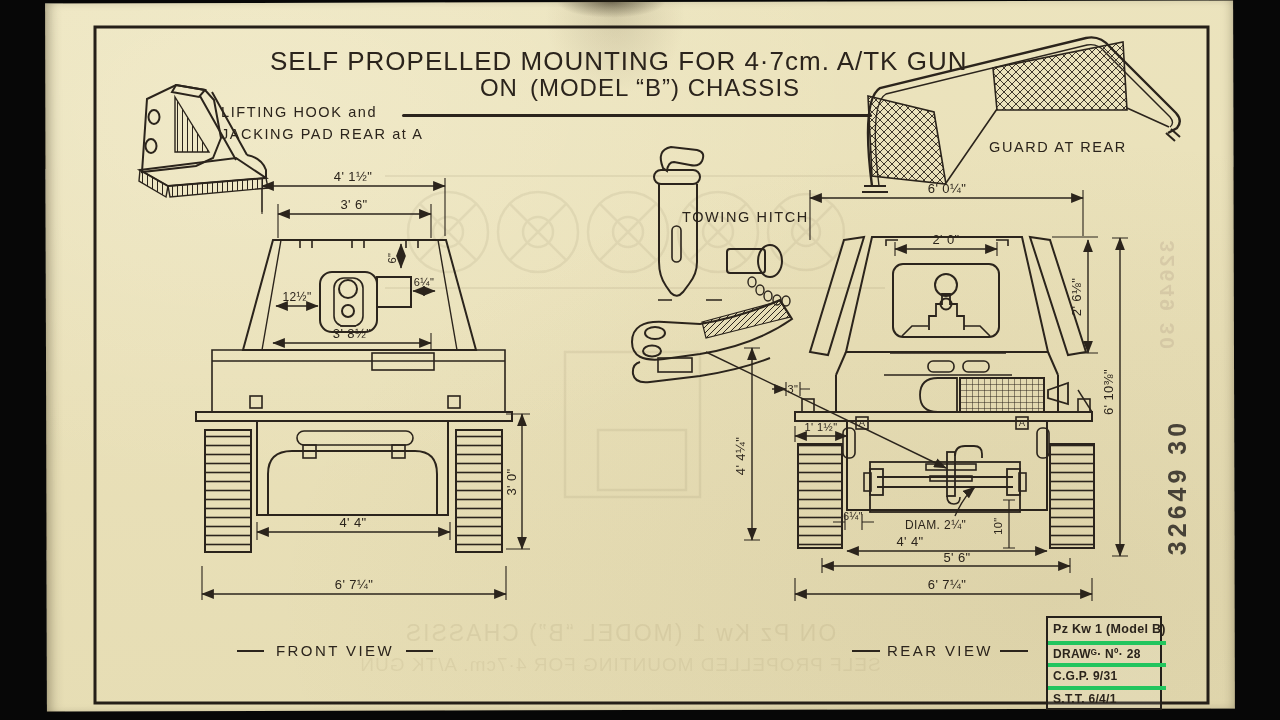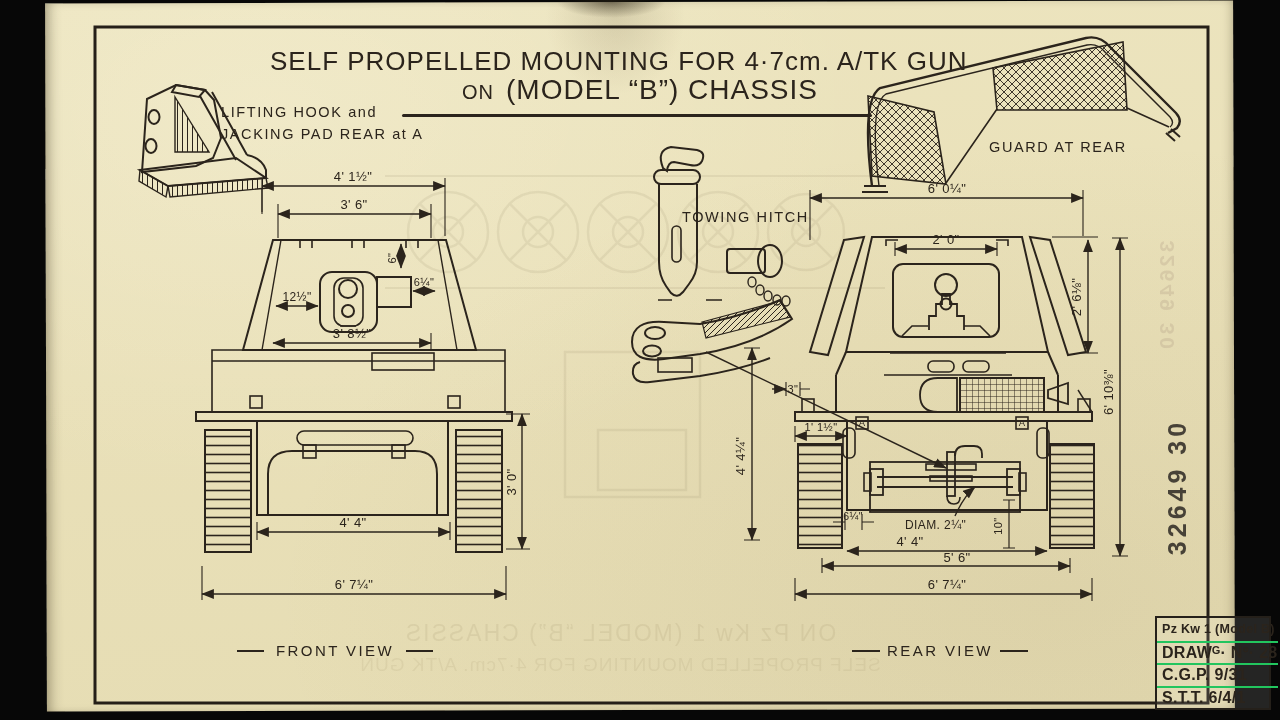--- a/index.html
+++ b/index.html
@@ -18,29 +18,29 @@
   .d{font-size:13px;letter-spacing:.4px;}
   .s12{font-size:12px;} .s11{font-size:11px;} .s10{font-size:10.5px;} .s9{font-size:9.5px;}
   .lab{font-size:14.5px;letter-spacing:1.6px;}
   .vlab{font-size:15px;letter-spacing:2.4px;}
   .mid{text-anchor:middle;}
   
   #title1{position:absolute;left:270px;top:46px;width:640px;text-align:center;
     font-size:26px;letter-spacing:1px;color:#2b241c;white-space:nowrap;}
   #title2{position:absolute;left:330px;top:74px;width:600px;display:flex;justify-content:center;
     align-items:baseline;gap:12px;color:#2b241c;white-space:nowrap;}
-  #title2 .t2a{font-size:20px;letter-spacing:1px;margin-left:20px;}
+  #title2 .t2a{font-size:24px;letter-spacing:1px;margin-left:20px;}
   #title2 .t2b{font-size:34px;letter-spacing:2px;}
-  #title2 .t2c{font-size:28px;letter-spacing:1px;}
+  #title2 .t2c{font-size:24px;letter-spacing:1px;}
   #underline{position:absolute;left:402px;top:114px;width:470px;height:3px;background:#2b241c;border-radius:2px;}
   
-  #tblock{position:absolute;left:1155px;top:616px;width:112px;height:90px;
+  #tblock{position:absolute;left:1046px;top:616px;width:112px;height:90px;
     border:2.4px solid #25201a;display:grid;grid-template-rows:1fr 1fr 1fr 1fr;background:rgba(255,255,245,.12);}
-  #tblock .row{border-top:2px solid #22c55e;display:flex;align-items:center;padding-left:5px;
-    font-size:16px;font-weight:700;color:#2b241c;letter-spacing:.3px;white-space:nowrap;}
+  #tblock .row{border-top:4px solid #22c55e;display:flex;align-items:center;padding-left:5px;
+    font-size:12px;font-weight:700;color:#2b241c;letter-spacing:.3px;white-space:nowrap;}
   #tblock .row:first-child{border-top:none;font-size:12.5px;}
   
   .ghost{position:absolute;color:#8a7a52;transform:scaleX(-1);opacity:.12;white-space:nowrap;text-align:center;}
   #ghost-l2{left:340px;top:620px;width:560px;font-size:23px;letter-spacing:2px;}
   #ghost-l1{left:300px;top:654px;width:640px;font-size:19px;letter-spacing:1px;opacity:.10;}
   #smudge{position:absolute;left:556px;top:0px;width:110px;height:18px;
     background:radial-gradient(ellipse at 50% 10%, rgba(45,38,22,.55), rgba(0,0,0,0) 70%);}
 </style>
 </head>
 <body>

